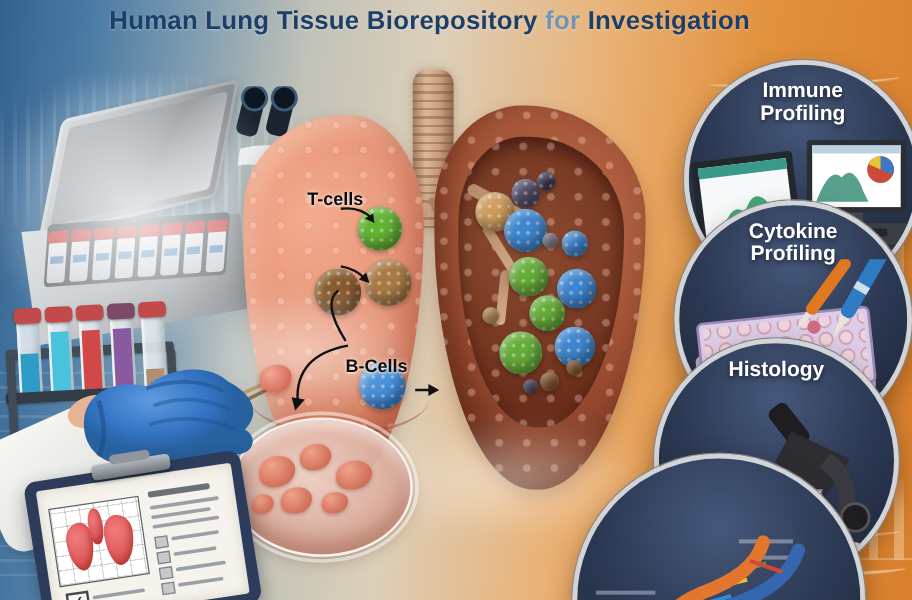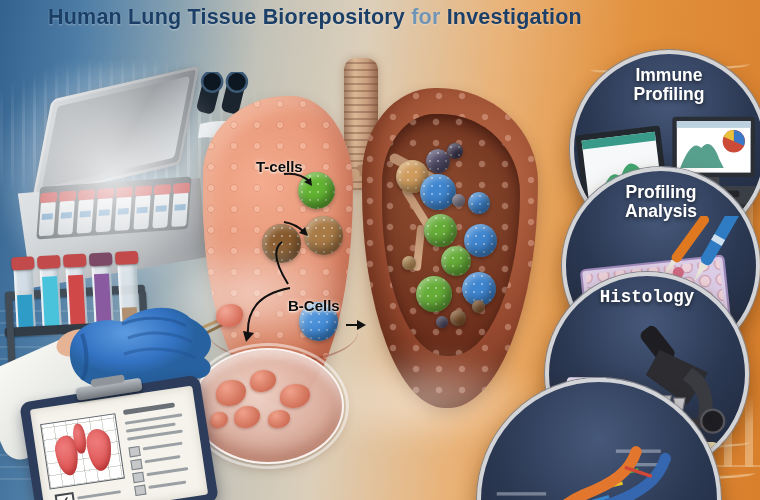--- a/index.html
+++ b/index.html
@@ -19,21 +19,21 @@
     transform:rotate(-2deg);filter:blur(.4px);z-index:2;}
   .barsBR{left:640px;top:395px;width:120px;height:70px;z-index:2;opacity:.5;
     background:repeating-linear-gradient(90deg,rgba(255,240,208,.75) 0 8px,transparent 8px 21px);
     -webkit-mask-image:linear-gradient(180deg,transparent 0,#000 40%);
     mask-image:linear-gradient(180deg,transparent 0,#000 40%);
     border-bottom:2px solid rgba(255,240,208,.6);}
   .barsMR{left:706px;top:196px;width:54px;height:60px;z-index:2;opacity:.4;
     background:repeating-linear-gradient(90deg,rgba(255,240,208,.8) 0 9px,transparent 9px 19px);}
 
   
-  .title{left:48px;top:5px;width:620px;z-index:30;
+  .title{left:48px;top:5px;width:620px;text-align:center;z-index:30;
     font-weight:bold;font-size:21.5px;letter-spacing:.2px;line-height:1.12;
     text-shadow:0 1px 2px rgba(255,255,255,.35);}
   .t-dark{color:#1c3f68;}
   .t-light{color:#6f94b5;font-weight:600;}
   .t-mid{color:#2f6795;}
 
   
   .trachea{left:344px;top:58px;width:34px;height:132px;z-index:9;border-radius:12px 12px 5px 5px;
     background:linear-gradient(90deg,#a37c62,#dcb896 32%,#c79d7e 68%,#93684e);
     box-shadow:0 0 8px rgba(120,80,50,.35);}
@@ -129,21 +129,21 @@
   
   .callout{border-radius:50%;overflow:hidden;border:4px solid #d2d4d8;
     background:radial-gradient(circle at 50% 24%,#46587a 0%,#2b3852 48%,#1c2537 100%);
     box-shadow:0 0 0 1px #82868c,0 9px 20px rgba(70,35,5,.45);}
   .co-title{position:absolute;top:12px;left:0;width:100%;text-align:center;color:#fff;
     font-weight:bold;font-size:17.5px;line-height:1.1;text-shadow:0 2px 4px rgba(0,0,0,.6);z-index:2;}
   .co-title span{display:inline-block;width:72%;}
   .co-art{position:absolute;left:0;bottom:0;width:100%;z-index:1;}
   .c1{left:570px;top:50px;width:190px;height:190px;z-index:40;}
   .c2{left:562px;top:167px;width:190px;height:190px;z-index:41;}
-  .c3{left:545px;top:272px;width:196px;height:196px;z-index:42;font-family:Liberation Mono, monospace;}
+  .c3{left:545px;top:282px;width:196px;height:196px;z-index:42;}
   .c4{left:477px;top:378px;width:236px;height:236px;z-index:43;}
   .c4 .co-title{top:20px;font-size:19px;}
 </style>
 </head>
 <body>
 
 <div class="canvas">
 
   <div class="abs wave"></div>
   <div class="abs wave2"></div>
@@ -355,21 +355,21 @@
       <rect x="96" y="72" width="52" height="6" rx="2" fill="#22262b"></rect>
       <rect x="98" y="73.5" width="4" height="3" fill="#d05a4a"></rect>
         <rect x="105" y="73.5" width="4" height="3" fill="#3aa86a"></rect>
       <rect x="112" y="73.5" width="4" height="3" fill="#e8c23a"></rect>
         <rect x="119" y="73.5" width="4" height="3" fill="#3a78c8"></rect>
       <rect x="84" y="84" width="84" height="12" rx="3" fill="#2f343b"></rect>
     </svg>
   </div>
 
   <div class="abs callout c2">
-    <div class="co-title"><span>Profiling Analysis</span></div>
+    <div class="co-title"><span>Cytokine Profiling</span></div>
     <svg class="co-art" viewBox="0 0 170 130">
       <defs>
         <pattern id="wells" width="15" height="14" patternUnits="userSpaceOnUse">
           <circle cx="7.5" cy="7" r="5" fill="#eed3dc" stroke="#c795a8" stroke-width="1"></circle>
         </pattern>
       </defs>
       <g transform="rotate(-6 80 90)">
         <rect x="14" y="66" width="132" height="38" rx="4" fill="#b4a4c6"></rect>
         <rect x="18" y="42" width="128" height="56" rx="4" fill="#dccde6" stroke="#9c88b8" stroke-width="2"></rect>
         <rect x="22" y="46" width="120" height="48" fill="url(#wells)"></rect>

